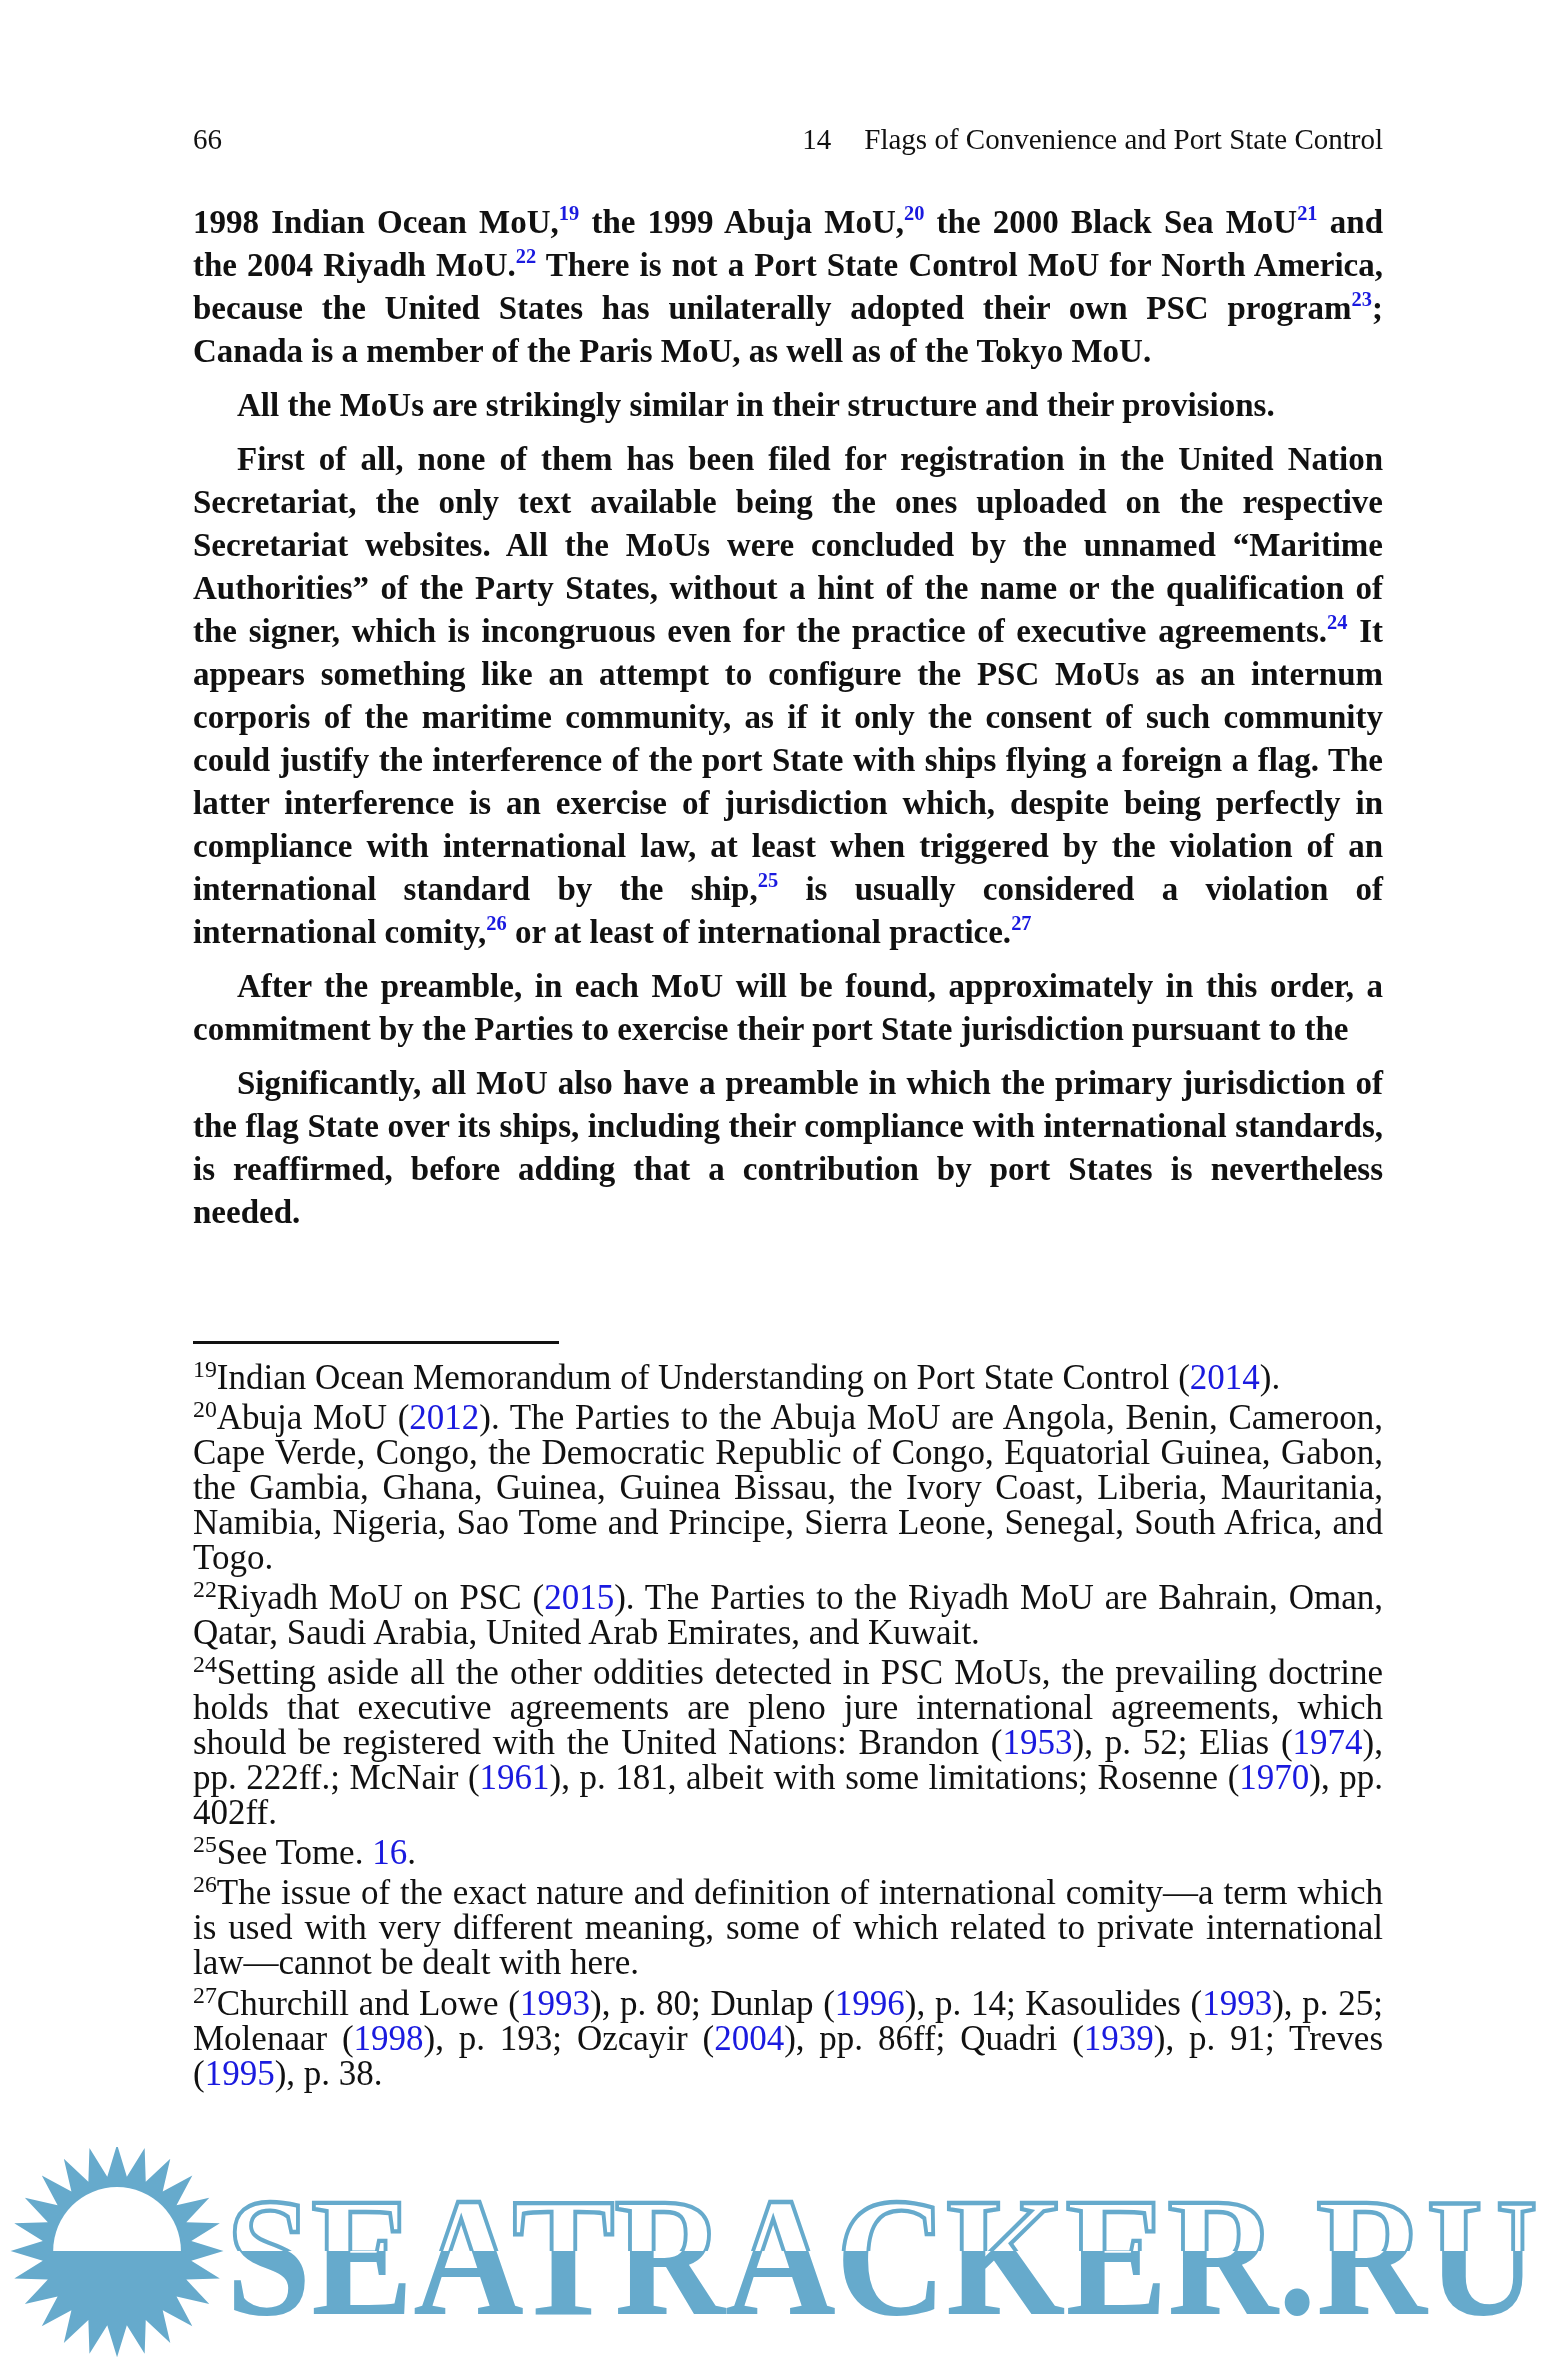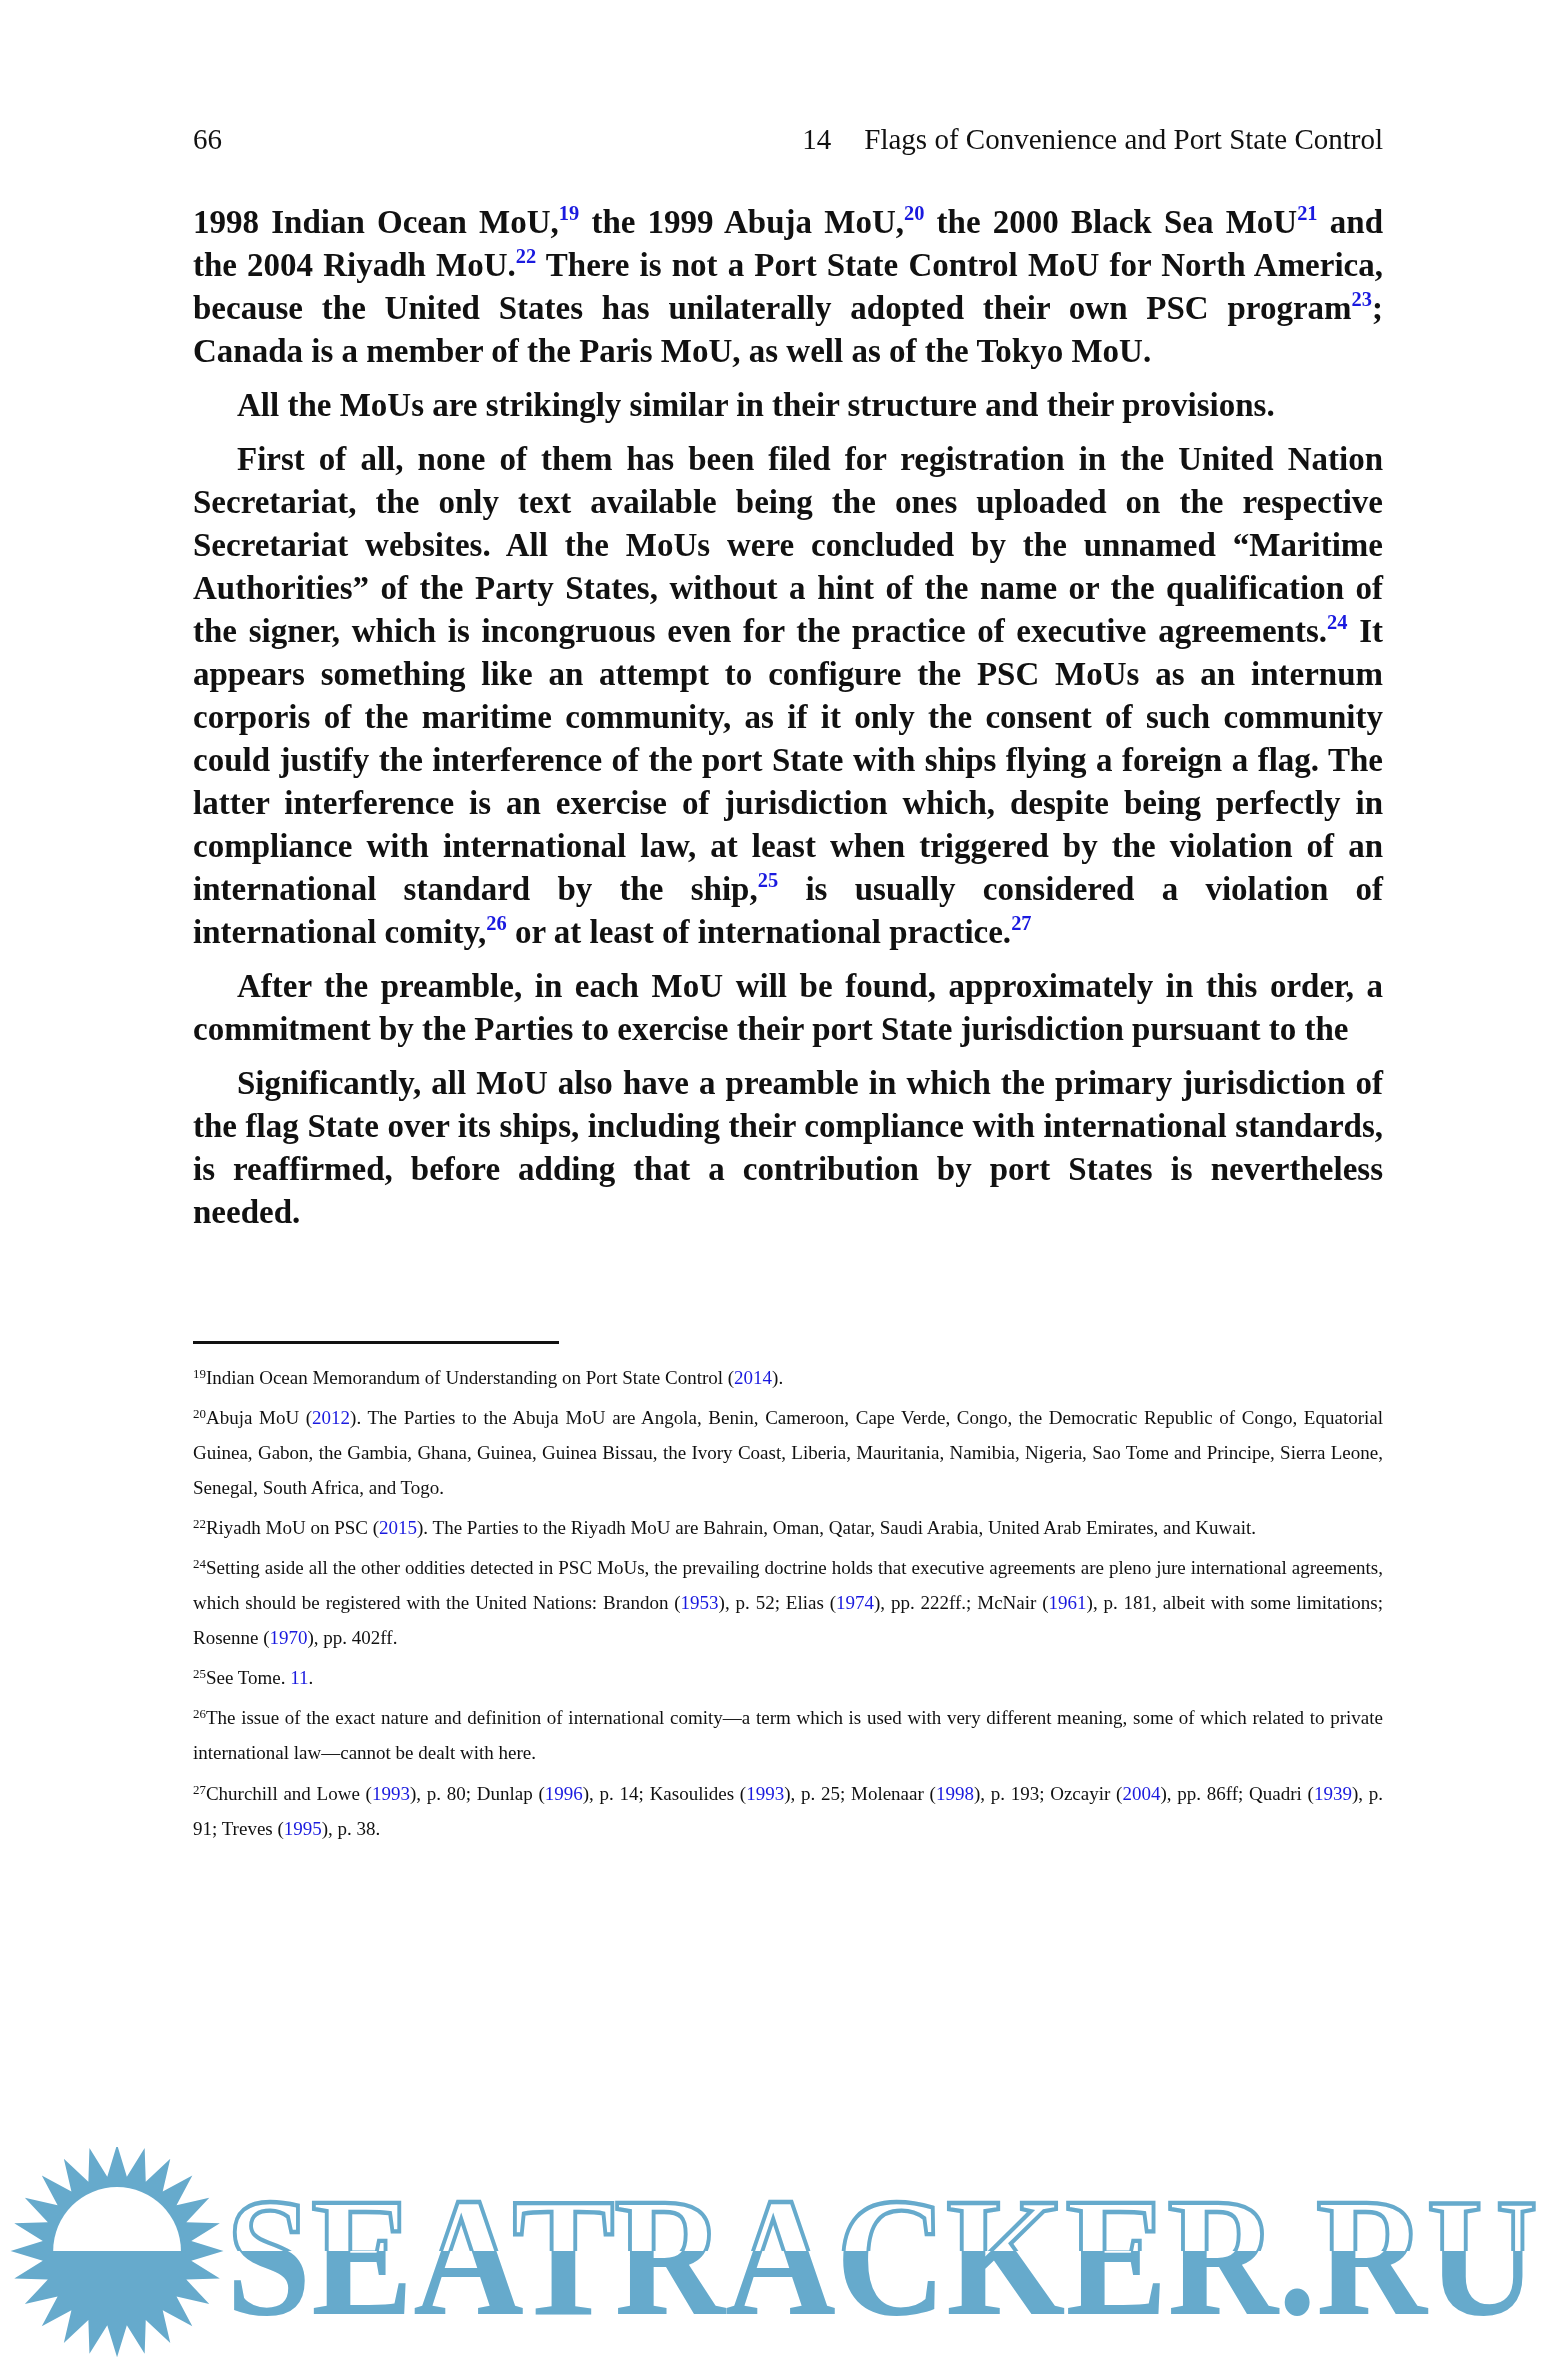--- a/index.html
+++ b/index.html
@@ -10,21 +10,21 @@
             font-size: 29px; display: flex; justify-content: space-between; }
   .header .chap-no { margin-right: 33px; }
   .body-text { position: absolute; top: 201px; left: 0; width: 1190px;
                font-size: 33px; line-height: 43px; text-align: justify; font-weight: bold; }
   .body-text p { margin: 0; }
   .body-text p.indent { text-indent: 44px; margin-top: 11px; }
   sup { font-size: 0.62em; line-height: 0; vertical-align: 0.62em; }
   .ref { color: #1a1adf; }
   .rule { position: absolute; top: 1341px; left: 0; width: 366px; height: 2.6px; background: #111; }
   .footnotes { position: absolute; top: 1360px; left: 0; width: 1190px;
-               font-size: 19px; line-height: 35px; text-align: justify; }
+               font-size: 35px; line-height: 35px; text-align: justify; }
   .fn { margin: 0 0 5.1px 0; }
   .fn sup { color: #111; font-size: 0.68em; vertical-align: 0.5em; }
   .watermark { position: absolute; left: 0; top: 2147px; width: 1560px; height: 218px; }
 </style>
 </head>
 <body>
 
 <div class="page">
   <div class="header">
     <span>66</span>
@@ -39,21 +39,21 @@
     <p class="indent">Significantly, all MoU also have a preamble in which the primary jurisdiction of the flag State over its ships, including their compliance with international standards, is reaffirmed, before adding that a contribution by port States is nevertheless needed.</p>
   </div>
 
   <div class="rule"></div>
 
   <div class="footnotes">
     <p class="fn"><sup>19</sup><span>Indian Ocean Memorandum of Understanding on Port State Control (</span><span class="ref">2014</span><span>).</span></p>
     <p class="fn"><sup>20</sup><span>Abuja MoU (</span><span class="ref">2012</span><span>). The Parties to the Abuja MoU are Angola, Benin, Cameroon, Cape Verde, Congo, the Democratic Republic of Congo, Equatorial Guinea, Gabon, the Gambia, Ghana, Guinea, Guinea Bissau, the Ivory Coast, Liberia, Mauritania, Namibia, Nigeria, Sao Tome and Principe, Sierra Leone, Senegal, South Africa, and Togo.</span></p>
     <p class="fn"><sup>22</sup><span>Riyadh MoU on PSC (</span><span class="ref">2015</span><span>). The Parties to the Riyadh MoU are Bahrain, Oman, Qatar, Saudi Arabia, United Arab Emirates, and Kuwait.</span></p>
     <p class="fn"><sup>24</sup><span>Setting aside all the other oddities detected in PSC MoUs, the prevailing doctrine holds that executive agreements are pleno jure international agreements, which should be registered with the United Nations: Brandon (</span><span class="ref">1953</span><span>), p. 52; Elias (</span><span class="ref">1974</span><span>), pp. 222ff.; McNair (</span><span class="ref">1961</span><span>), p. 181, albeit with some limitations; Rosenne (</span><span class="ref">1970</span><span>), pp. 402ff.</span></p>
-    <p class="fn"><sup>25</sup><span>See Tome. </span><span class="ref">11</span><span>.</span></p>
+    <p class="fn"><sup>25</sup><span>See Tome. </span><span class="ref">16</span><span>.</span></p>
     <p class="fn"><sup>26</sup><span>The issue of the exact nature and definition of international comity—a term which is used with very different meaning, some of which related to private international law—cannot be dealt with here.</span></p>
     <p class="fn"><sup>27</sup><span>Churchill and Lowe (</span><span class="ref">1993</span><span>), p. 80; Dunlap (</span><span class="ref">1996</span><span>), p. 14; Kasoulides (</span><span class="ref">1993</span><span>), p. 25; Molenaar (</span><span class="ref">1998</span><span>), p. 193; Ozcayir (</span><span class="ref">2004</span><span>), pp. 86ff; Quadri (</span><span class="ref">1939</span><span>), p. 91; Treves (</span><span class="ref">1995</span><span>), p. 38.</span></p>
   </div>
 </div>
 
 <svg class="watermark" viewBox="0 0 1831 256" xmlns="http://www.w3.org/2000/svg">
   <defs>
     <clipPath id="lowerHalf">
         <rect x="0" y="122" width="1831" height="140"></rect>
       </clipPath>

